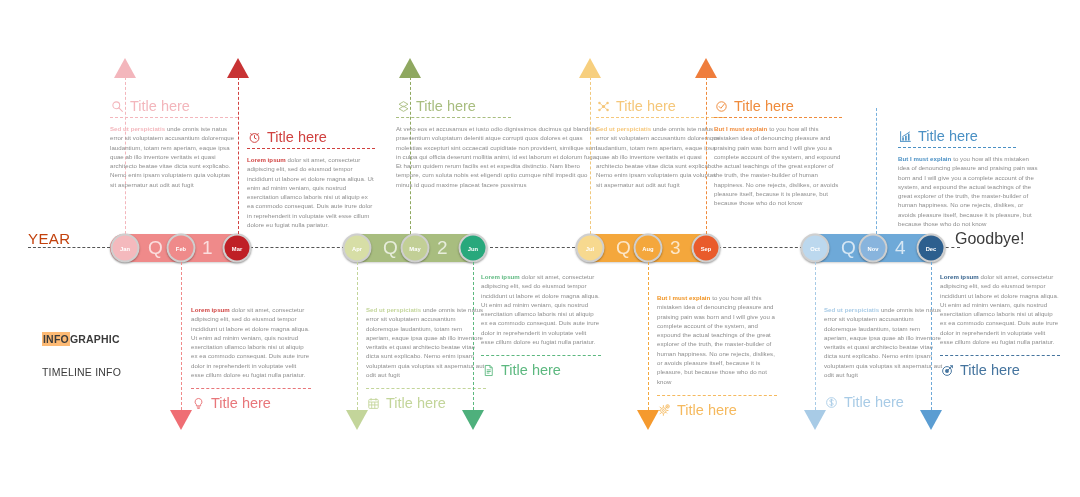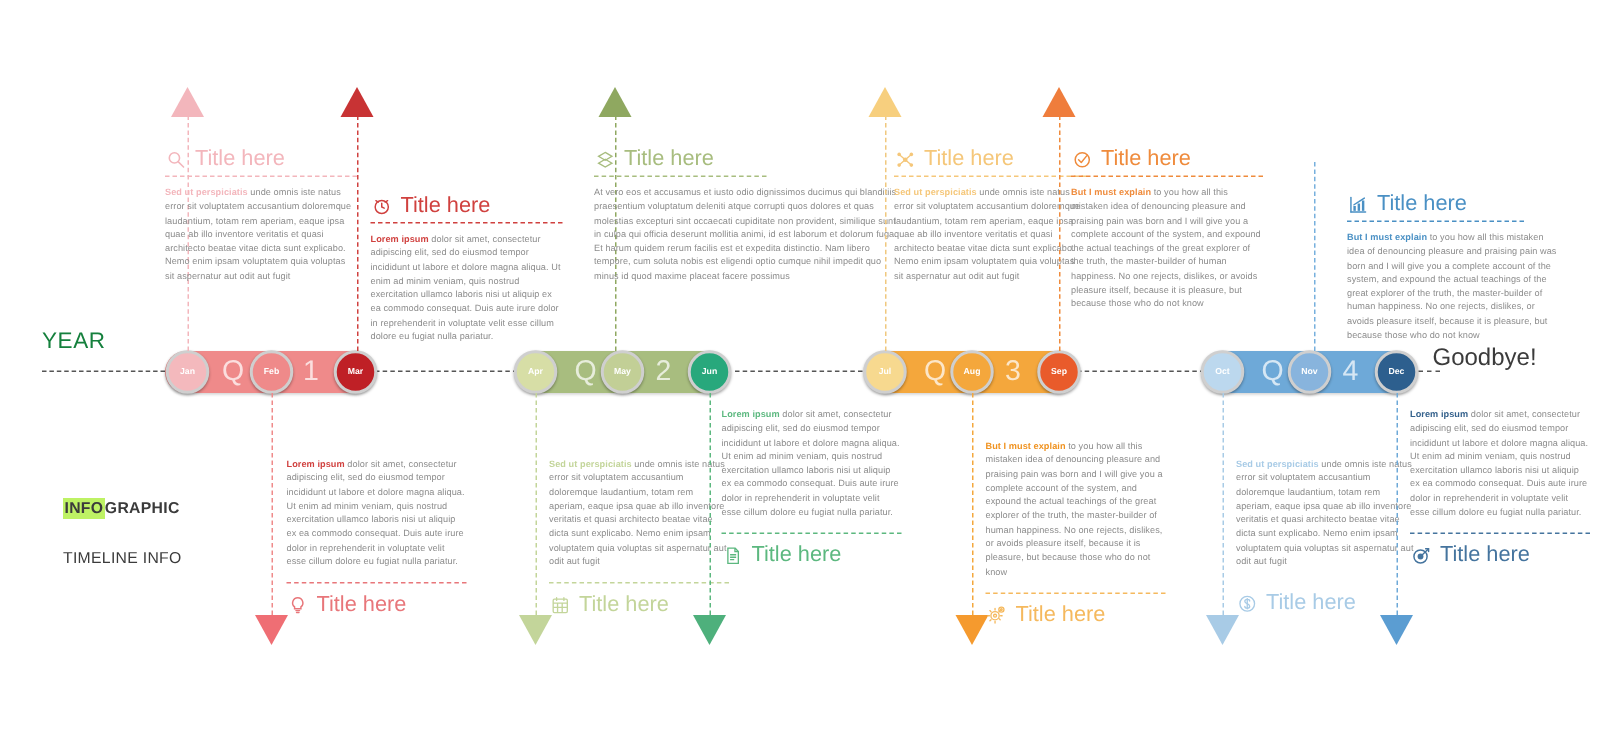--- a/index.html
+++ b/index.html
@@ -55,23 +55,23 @@
     display:flex;align-items:center;justify-content:center;
     font-size:5.8px;font-weight:bold;color:#fff;
     border:2px solid;
     box-shadow:0 1px 2px rgba(0,0,0,.35);
   }
 
   
   .hdash{position:absolute;top:247px;height:0;border-top-width:1px;border-top-style:dashed;}
 
   
-  #year-label{position:absolute;left:28px;top:219px;font-size:15px;color:#15803d;letter-spacing:.4px;}
+  #year-label{position:absolute;left:28px;top:230px;font-size:15px;color:#c2410c;letter-spacing:.4px;}
   #infographic-label{position:absolute;left:42px;top:333px;font-size:10.5px;color:#3b3b3b;font-weight:bold;letter-spacing:.2px;}
-  #infographic-label .hl{background:#bef264;padding:1px 1px;}
+  #infographic-label .hl{background:#fdba74;padding:1px 1px;}
   #timeline-label{position:absolute;left:42px;top:366px;font-size:10.5px;color:#3b3b3b;font-weight:normal;letter-spacing:.2px;}
   #goodbye-label{position:absolute;left:955px;top:230px;font-size:16px;color:#3b3b3b;}
 </style>
 </head>
 <body>
 
 <div class="stage">
 
   <div id="year-label">YEAR</div>
   <div id="infographic-label"><span class="hl">INFO</span><span>GRAPHIC</span></div>

